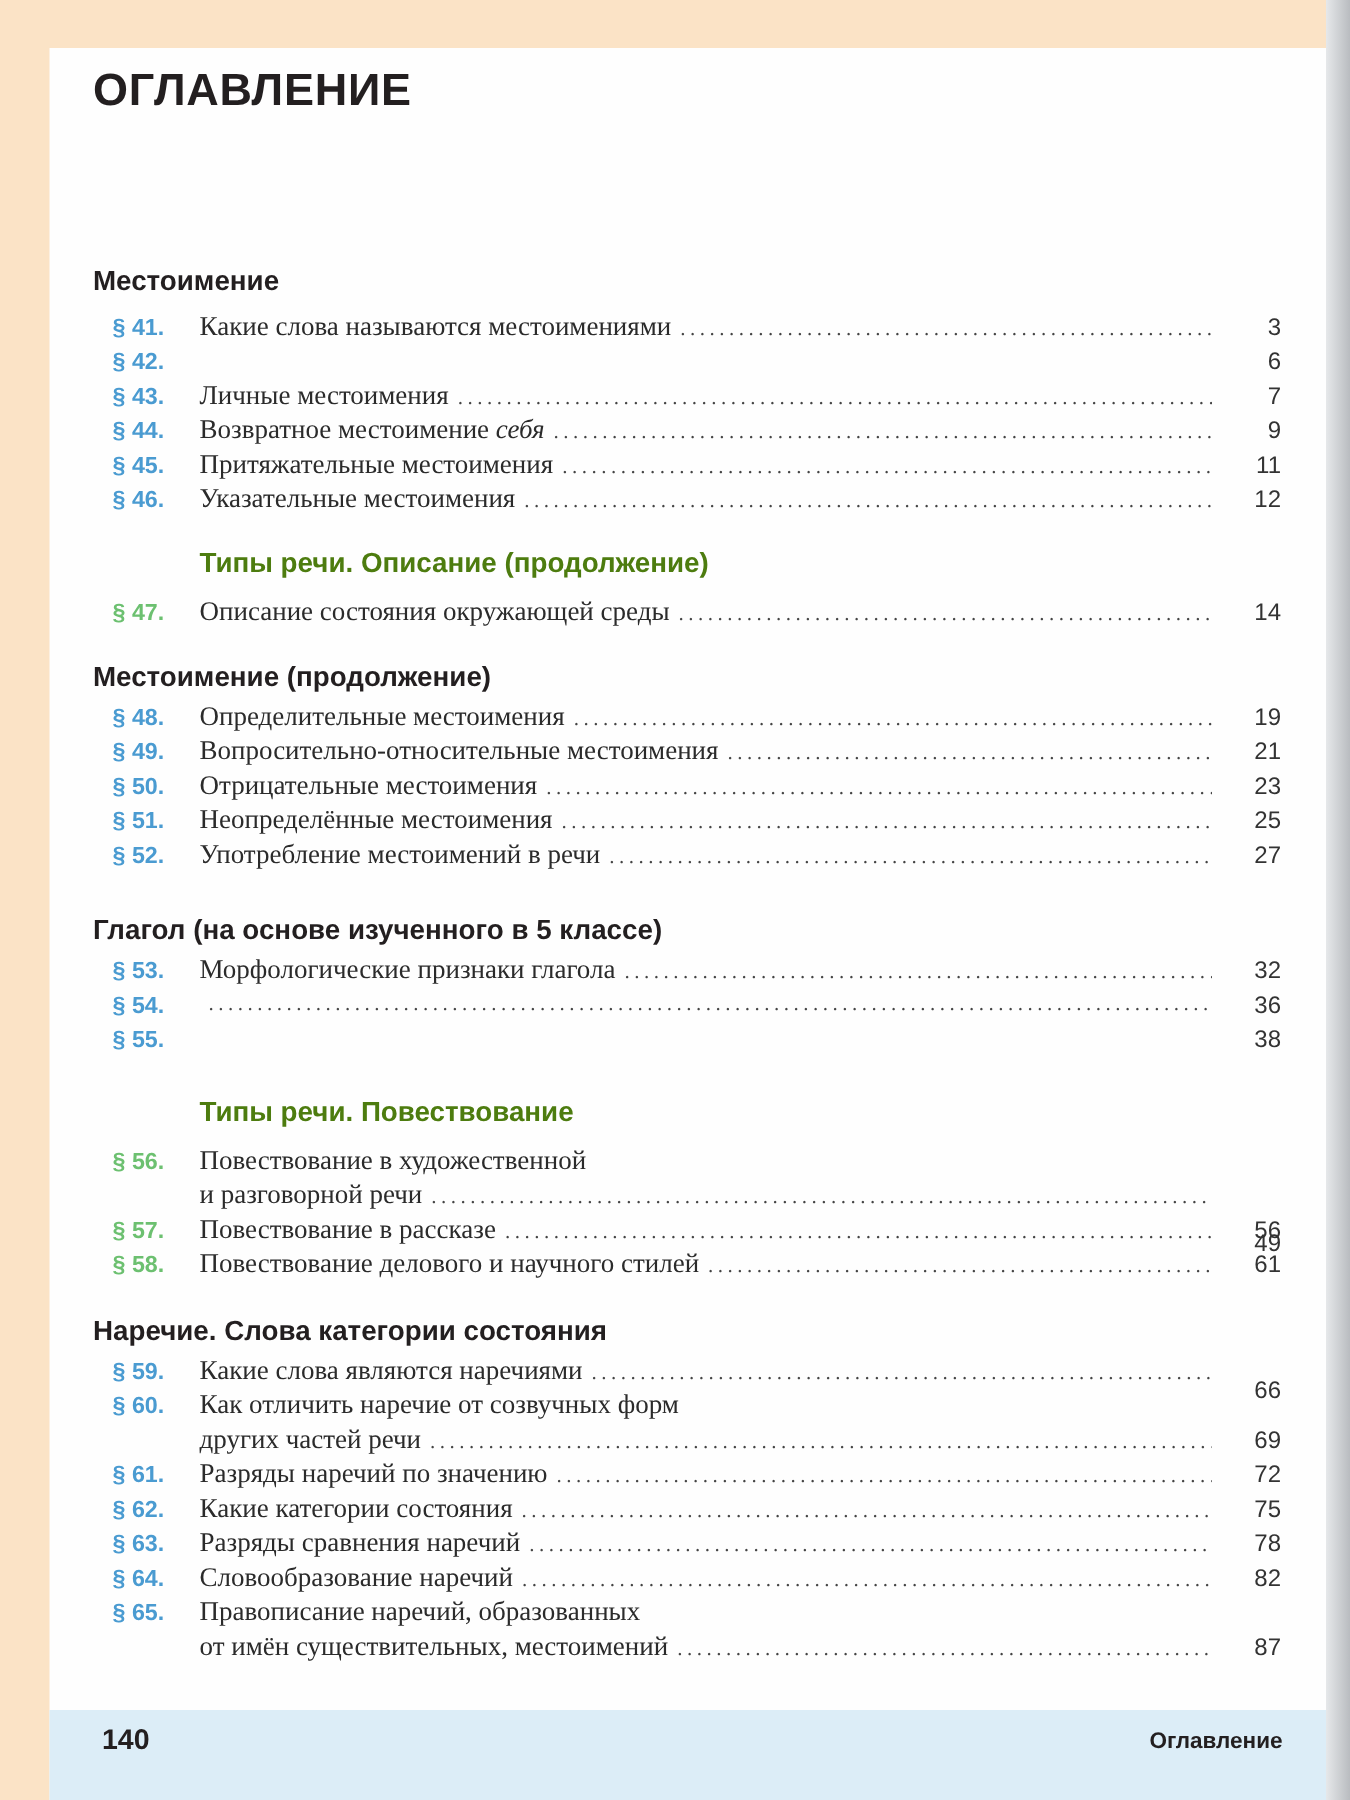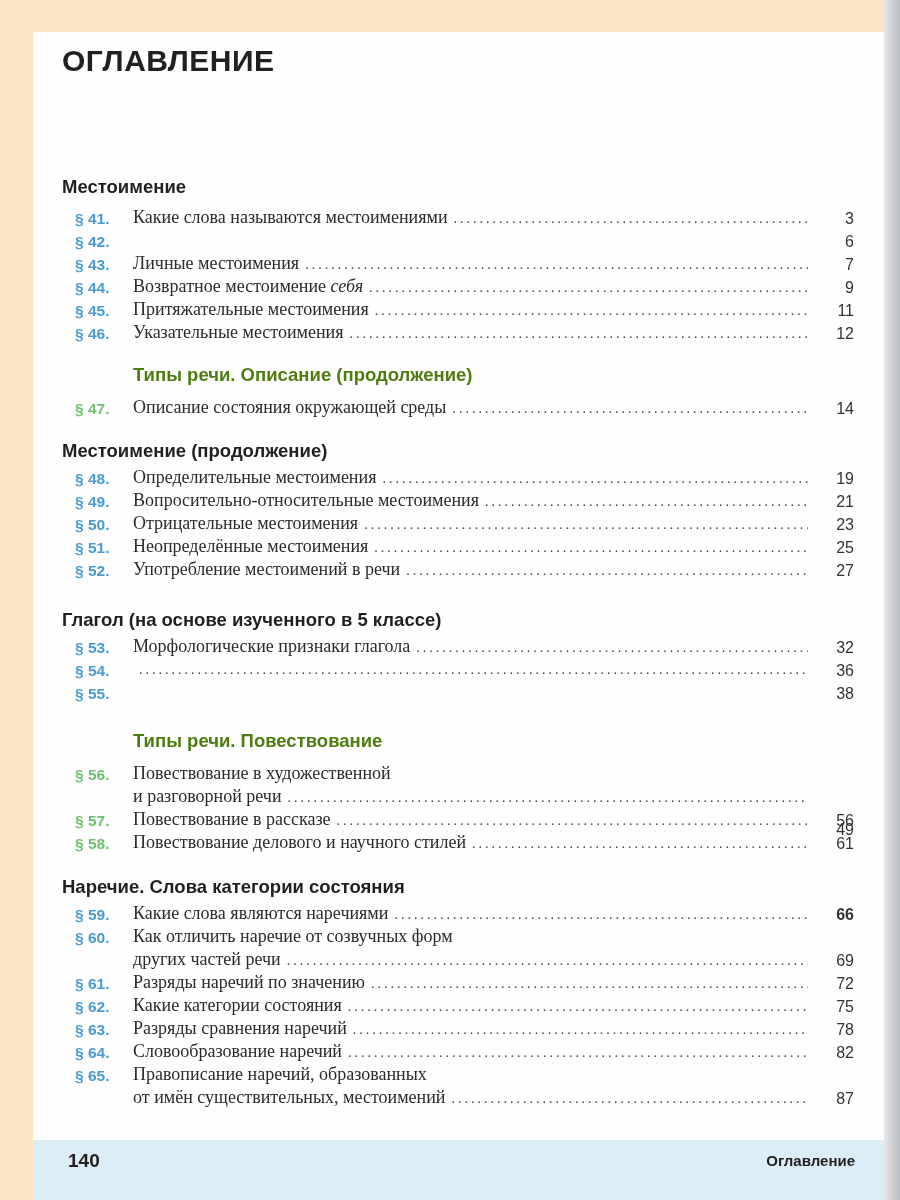--- a/index.html
+++ b/index.html
@@ -212,21 +212,21 @@
     </div>
     <div class="sec-head" style="top: 876px;">Наречие. Слова категории состояния</div>
     <div class="entry" style="top: 902px; height: 23px;">
       <span class="num" style="top: 1px;">§ 59.</span>
       <div class="title-wrap">
         <div class="line">
           <span class="t">Какие слова являются наречиями</span>
           <span class="dots"></span>
         </div>
       </div>
-      <span class="page-no" style="top: 1px; font-weight: bold;">66</span>
+      <span class="page-no" style="top: 14px;">66</span>
     </div>
     <div class="entry" style="top: 925px; height: 46px;">
       <span class="num" style="top: 1px;">§ 60.</span>
       <div class="title-wrap">
         <div class="line">
           <span class="t">Как отличить наречие от созвучных форм</span>
         </div>
         <div class="line">
           <span class="t">других частей речи</span>
           <span class="dots"></span>

